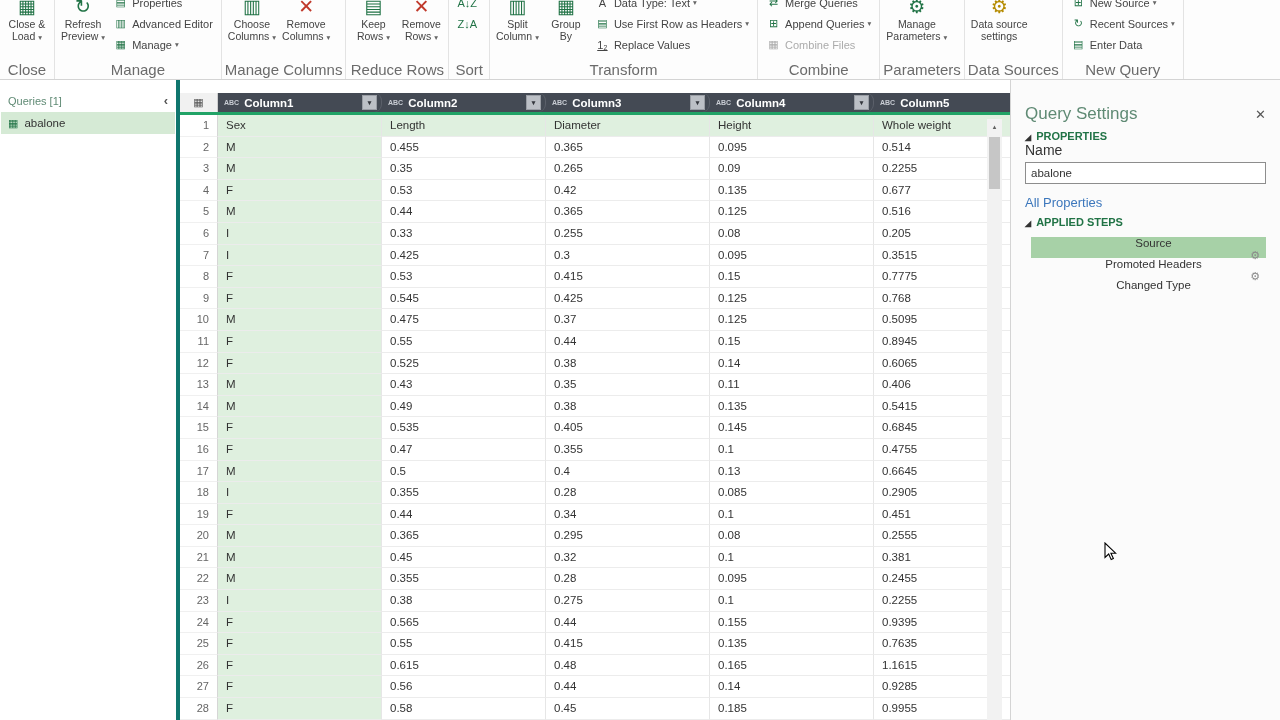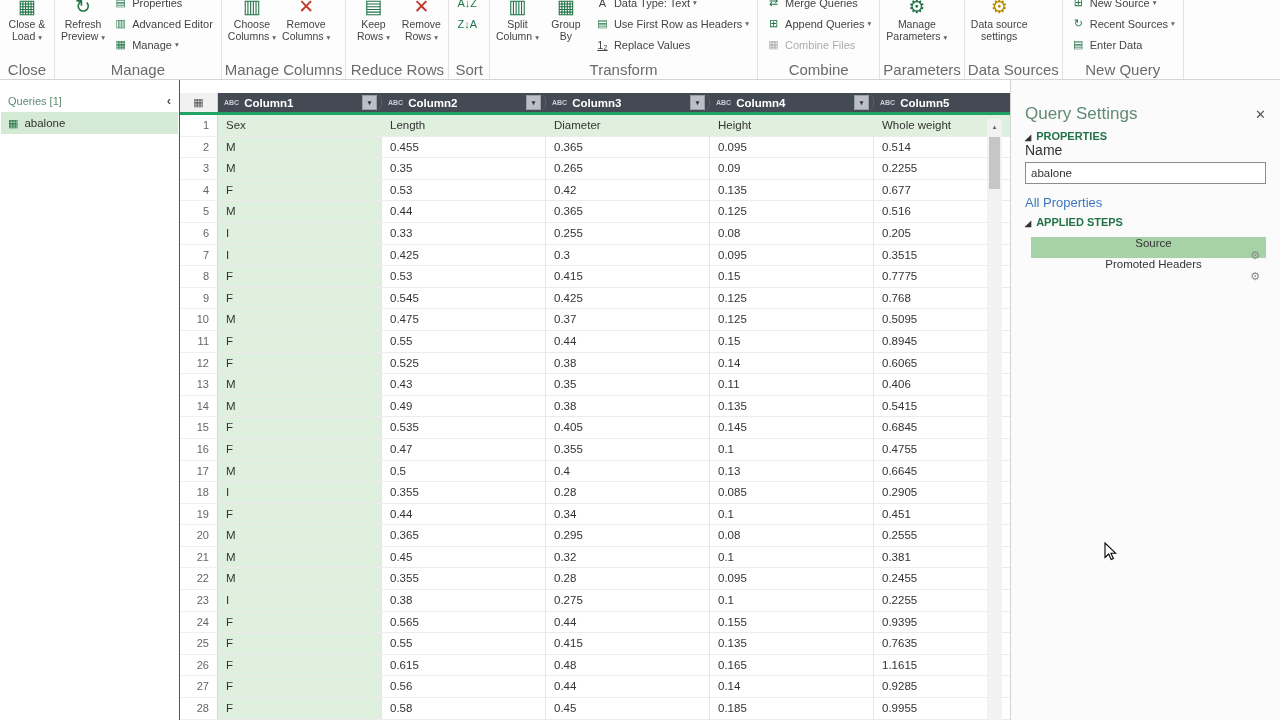--- a/index.html
+++ b/index.html
@@ -20,21 +20,21 @@
   .rstack { display:flex; flex-direction:column; padding-top:1px; }
   .rbtn-small { display:flex; align-items:center; height:21px; font-size:11px; color:#444;
     padding:0 5px; white-space:nowrap; cursor:default; }
   .rbtn-small .ric { min-width:15px; font-size:11px; margin-right:4px; text-align:center; }
   .caret { font-size:7.5px; color:#666; margin-left:3px; }
   .rbtn-small.disabled, .rbtn-small.disabled .ric { color:#ababab !important; }
 
   
   .main { flex:1; display:flex; min-height:0; }
 
-  .queries-pane { width:180px; flex:none; border-right:1px solid #0f766e; padding-top:13px; background:#fff; }
+  .queries-pane { width:180px; flex:none; border-right:4px solid #0f766e; padding-top:13px; background:#fff; }
   .qp-header { display:flex; justify-content:space-between; align-items:center;
     padding:0 8px 4px 8px; font-size:11px; }
   .qp-title { color:var(--pane-title); }
   .qp-collapse { font-size:13px; color:#555; font-weight:bold; cursor:default; }
   .q-item { display:flex; align-items:center; height:22px; margin:0 1px; padding:0 7px;
     font-size:11.5px; color:#333; cursor:default; }
   .q-item.selected { background:var(--query-sel); }
   .q-item .ric { margin-right:6px; font-size:11px; }
 
   .grid-area { flex:1; position:relative; padding-top:13px; overflow:hidden; background:#fff; min-width:0; }
@@ -553,20 +553,23 @@
 
       <div class="steps" id="steps-list">
           <div class="step selected">
             <span>Source</span>
             <span class="gear" style="color: rgb(138, 138, 138);">⚙</span>
           </div>
           <div class="step">
             <span>Promoted Headers</span>
             <span class="gear" style="color: rgb(138, 138, 138);">⚙</span>
           </div>
+          <div class="step">
+            <span>Changed Type</span>
+          </div>
         </div>
     </div>
 
   </div>
 
   <svg class="cursor" width="14" height="20" viewBox="0 0 14 20">
     <path d="M1,1 L1,15.5 L4.7,12 L7.2,17.6 L9.4,16.6 L6.9,11.2 L11.6,11.2 Z" fill="#ffffff" stroke="#000000" stroke-width="1.1"></path>
   </svg>
 
 </div>

